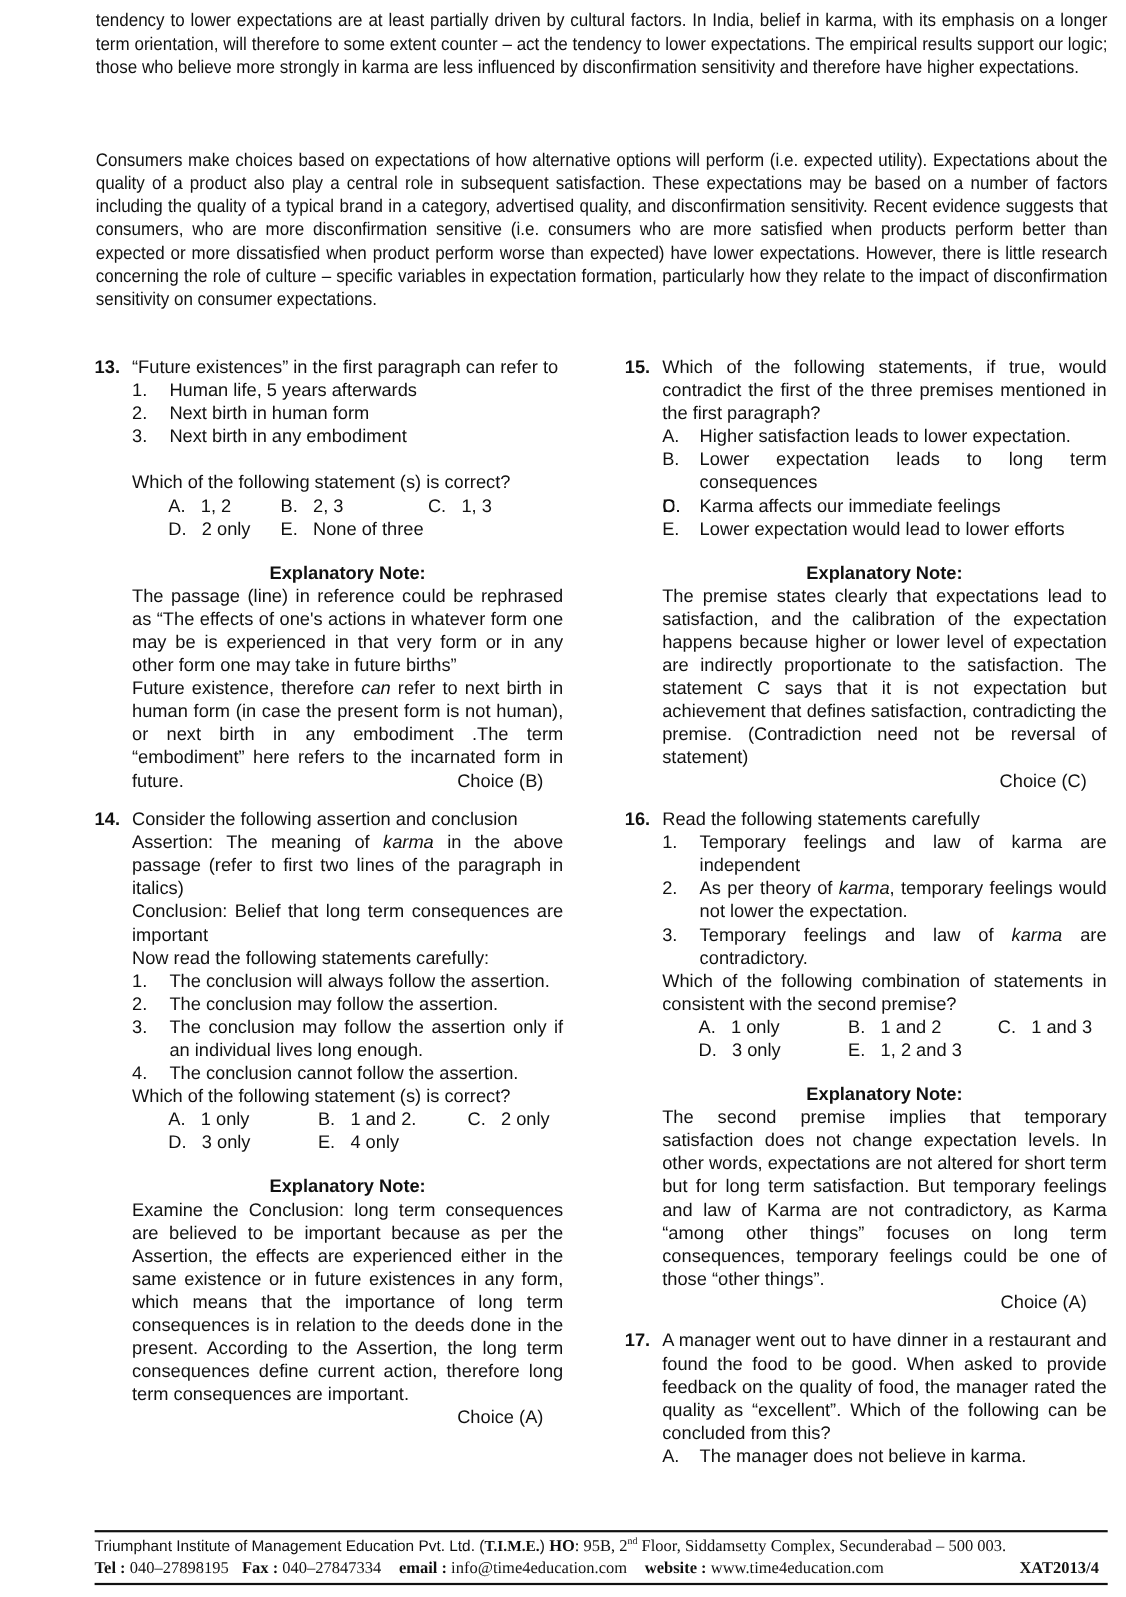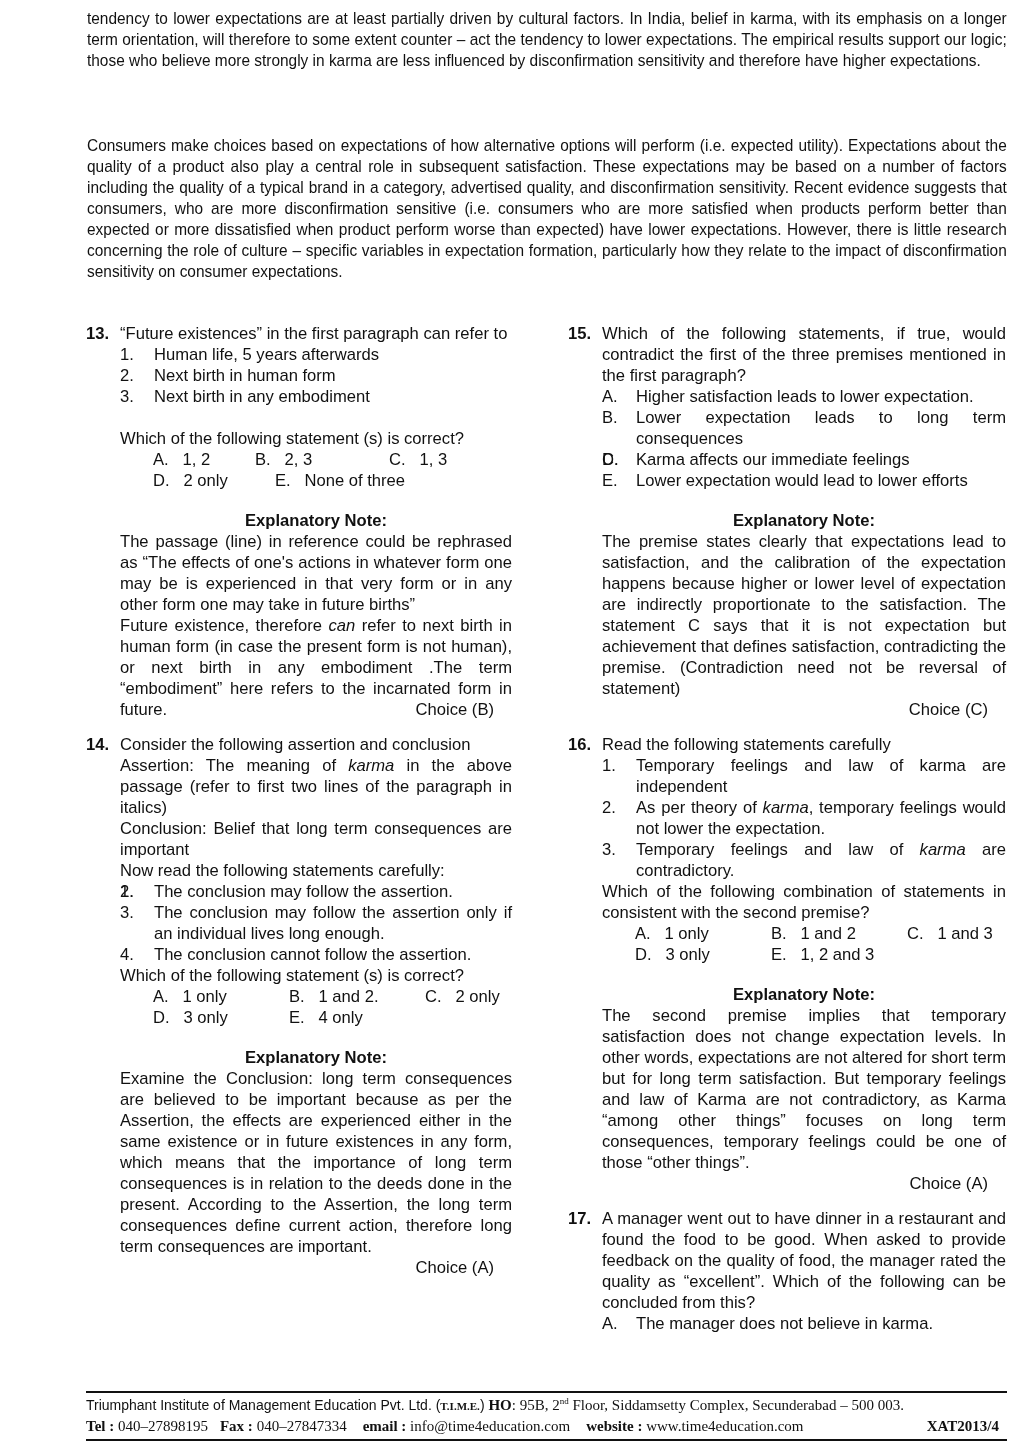--- a/index.html
+++ b/index.html
@@ -31,21 +31,21 @@
   .choice { text-align: right; padding-right: 18px; }
   .gap { height: 21px; }
   .gap-sm { height: 14px; }
   em { font-style: italic; }
   .footer {
     position: absolute; left: 86px; top: 1391px; width: 921px;
     border-top: 2px solid #111; border-bottom: 2px solid #111;
     padding: 3px 0 2px 0;
   }
   .f1 { font-family: "Liberation Sans", sans-serif; font-size: 14px; line-height: 19px; white-space: nowrap; }
-  .f1 .tb { font-family: "Liberation Serif", serif; font-weight: bold; font-size: 11px; }
+  .f1 .tb { font-family: "Liberation Serif", serif; font-weight: bold; font-size: 14px; }
   .f1 .serif { font-family: "Liberation Serif", serif; font-size: 15px; }
   .f2 { font-family: "Liberation Serif", serif; font-size: 15px; line-height: 21px; white-space: nowrap; display: flex; }
   .f2 b { font-weight: bold; }
   .f2 .code { margin-left: auto; font-weight: bold; padding-right: 8px; }
   sup { font-size: 9px; line-height: 0; }
 </style>
 </head>
 <body>
 
 <div class="passage p1">tendency to lower expectations are at least partially driven by cultural factors. In India, belief in karma, with its emphasis on a longer term orientation, will therefore to some extent counter – act the tendency to lower expectations. The empirical results support our logic; those who believe more strongly in karma are less influenced by disconfirmation sensitivity and therefore have higher expectations.</div>
@@ -61,40 +61,40 @@
       <li><span class="lab">2.</span><span>Next birth in human form</span></li>
       <li><span class="lab">3.</span><span>Next birth in any embodiment</span></li>
     </ul>
     <div class="gap"></div>
     <div>Which of the following statement (s) is correct?</div>
     <div class="opts" style="grid-template-columns: 102px 134px 120px;">
       <span><span>A.</span>&nbsp;&nbsp; <span>1, 2</span></span>
       <span><span>B.</span>&nbsp;&nbsp; <span>2, 3</span></span>
       <span><span>C.</span>&nbsp;&nbsp; <span>1, 3</span></span>
     </div>
-    <div class="opts" style="grid-template-columns: 102px 250px; gap: 20px;">
+    <div class="opts" style="grid-template-columns: 102px 250px;">
       <span><span>D.</span>&nbsp;&nbsp; <span>2 only</span></span>
       <span><span>E.</span>&nbsp;&nbsp; <span>None of three</span></span>
     </div>
     <div class="note-title">Explanatory Note:</div>
     <div class="note">The passage (line) in reference could be rephrased as “The effects of one's actions in whatever form one may be is experienced in that very form or in any other form one may take in future births”</div>
     <div class="note"><span>Future existence, therefore </span><em>can</em><span> refer to next birth in human form (in case the present form is not human), or next birth in any embodiment .The term “embodiment” here refers to the incarnated form in future.</span></div>
     <div class="choice" style="margin-top:-21px;">Choice (B)</div>
   </div>
 
   <div class="gap-sm"></div>
 
   <div class="q">
     <span class="qnum">14.</span>
     <div class="qtext">Consider the following assertion and conclusion</div>
     <div class="qtext"><span>Assertion: The meaning of </span><em>karma</em><span> in the above passage (refer to first two lines of the paragraph in italics)</span></div>
     <div class="qtext">Conclusion: Belief that long term consequences are important</div>
     <div class="qtext">Now read the following statements carefully:</div>
     <ul class="items">
-      <li><span class="lab">1.</span></li>
+      <li><span class="lab">1.</span><span>The conclusion will always follow the assertion.</span></li>
       <li><span class="lab">2.</span><span>The conclusion may follow the assertion.</span></li>
       <li><span class="lab">3.</span><span>The conclusion may follow the assertion only if an individual lives long enough.</span></li>
       <li><span class="lab">4.</span><span>The conclusion cannot follow the assertion.</span></li>
     </ul>
     <div>Which of the following statement (s) is correct?</div>
     <div class="opts" style="grid-template-columns: 136px 136px 120px;">
       <span><span>A.</span>&nbsp;&nbsp; <span>1 only</span></span>
       <span><span>B.</span>&nbsp;&nbsp; <span>1 and 2.</span></span>
       <span><span>C.</span>&nbsp;&nbsp; <span>2 only</span></span>
       <span><span>D.</span>&nbsp;&nbsp; <span>3 only</span></span>

